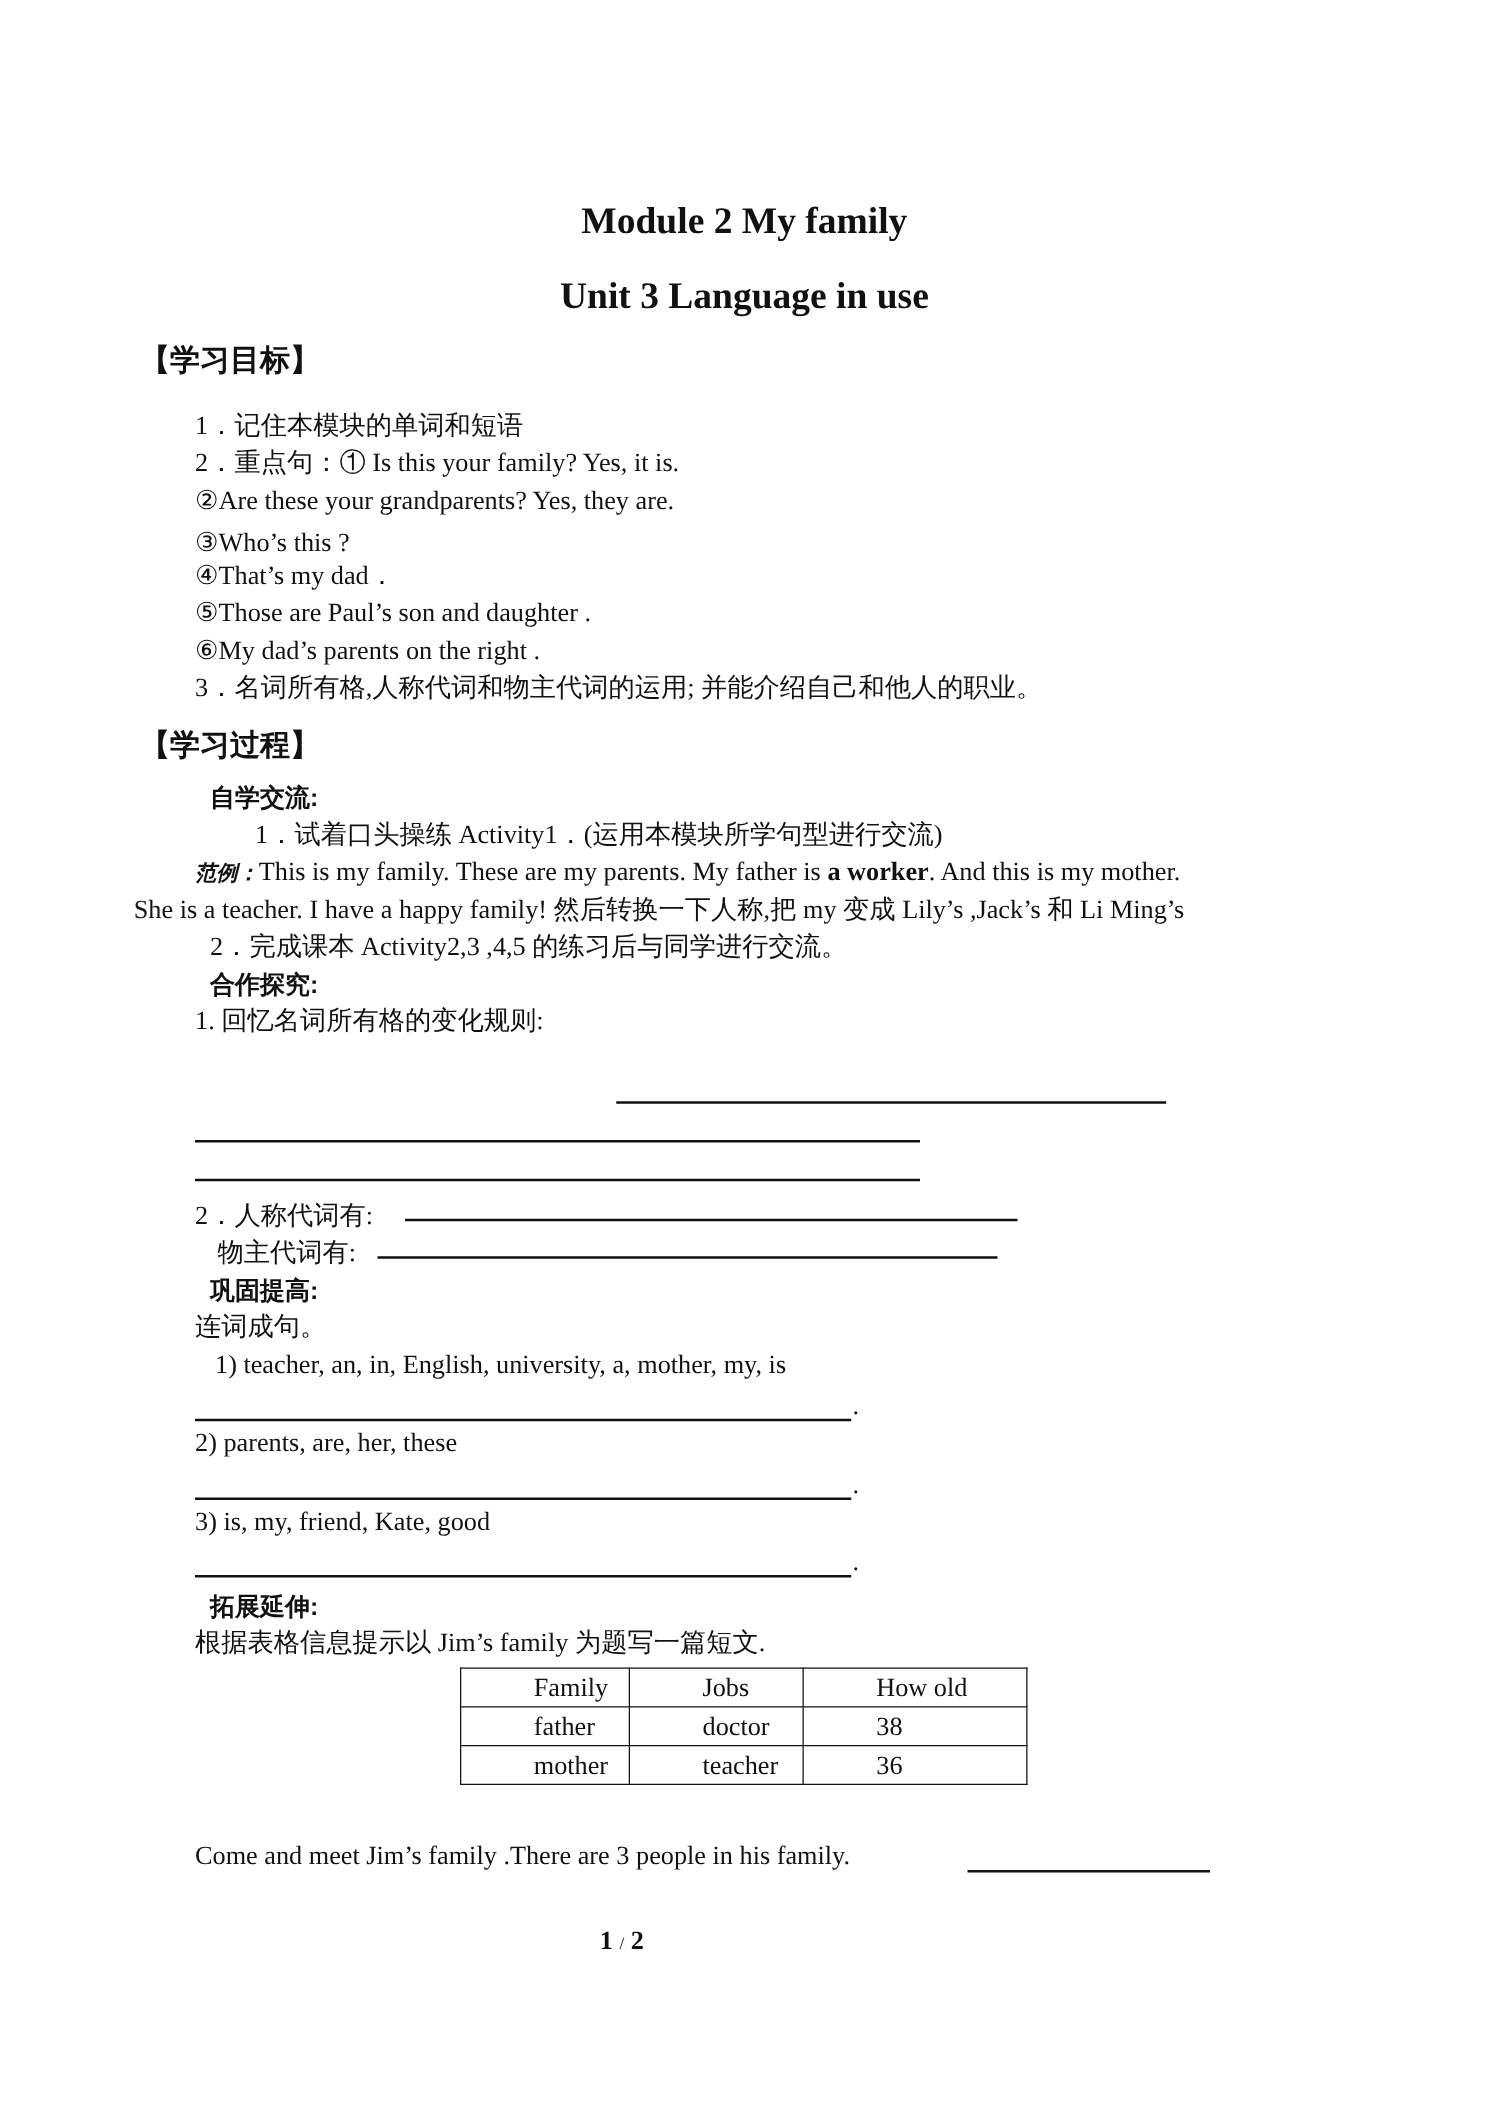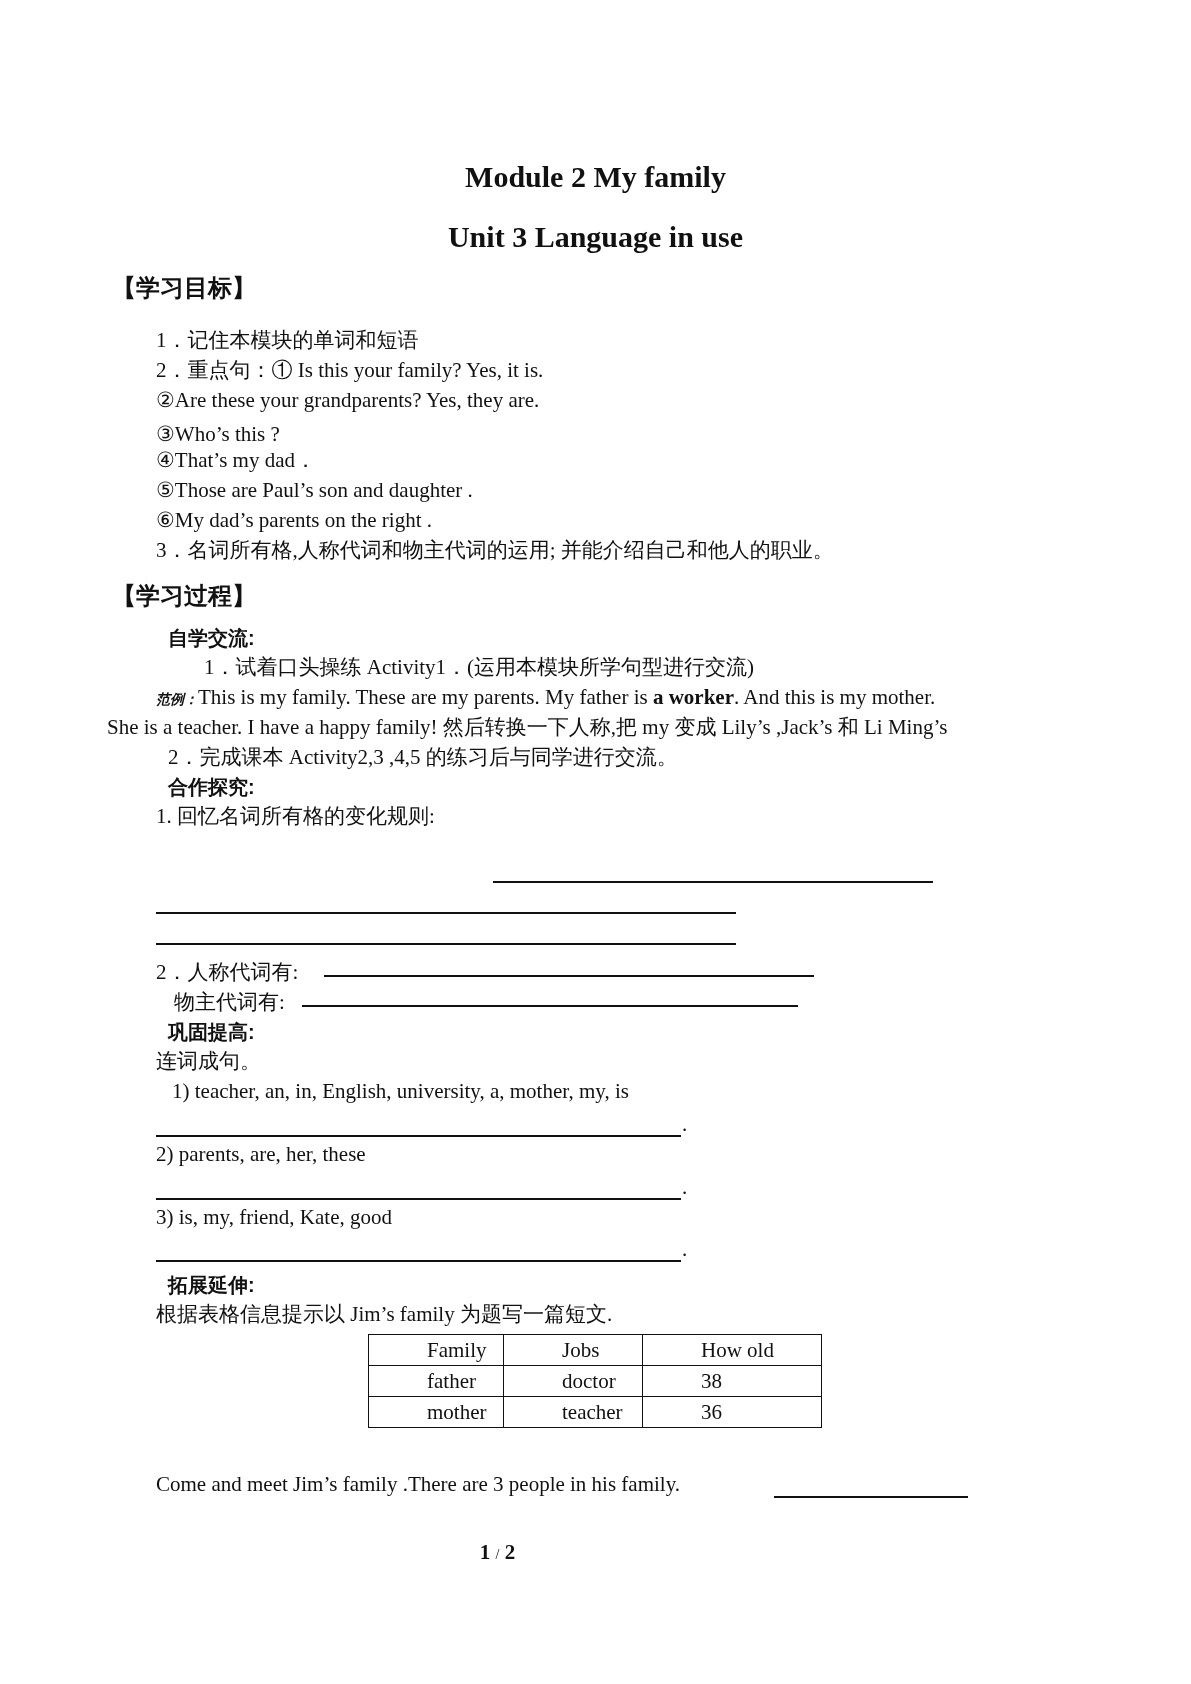--- a/index.html
+++ b/index.html
@@ -17,21 +17,21 @@
       font-family: "DejaVu Sans", "Liberation Sans", sans-serif;
       font-size: 24px; font-weight: bold; left: 112px;
     }
     .line { font-size: 21px; line-height: 24px; }
     .sub-head {
       font-family: Liberation Sans, sans-serif;
       font-size: 20px; font-weight: bold; left: 168px;
     }
     .rule { position: absolute; border-bottom: 2px solid #111; height: 0; }
     .dot { position: absolute; font-size: 21px; }
-    .ital-bold { font-style: italic; font-weight: bold; font-family: "DejaVu Sans", "Liberation Sans", sans-serif; font-size: 14px; }
+    .ital-bold { font-style: italic; font-weight: bold; font-family: "DejaVu Sans", "Liberation Sans", sans-serif; font-size: 17px; }
     table.info {
       position: absolute; left: 368px; top: 1334px; border-collapse: collapse;
       font-size: 21px;
     }
     table.info td {
       border: 1.5px solid #111; height: 30px; padding: 0; line-height: 30px;
     }
     .c1 { width: 135px; padding-left: 58px !important; box-sizing: border-box; }
     .c2 { width: 139px; padding-left: 58px !important; box-sizing: border-box; }
     .c3 { width: 179px; padding-left: 58px !important; box-sizing: border-box; margin-left: 24px; }

